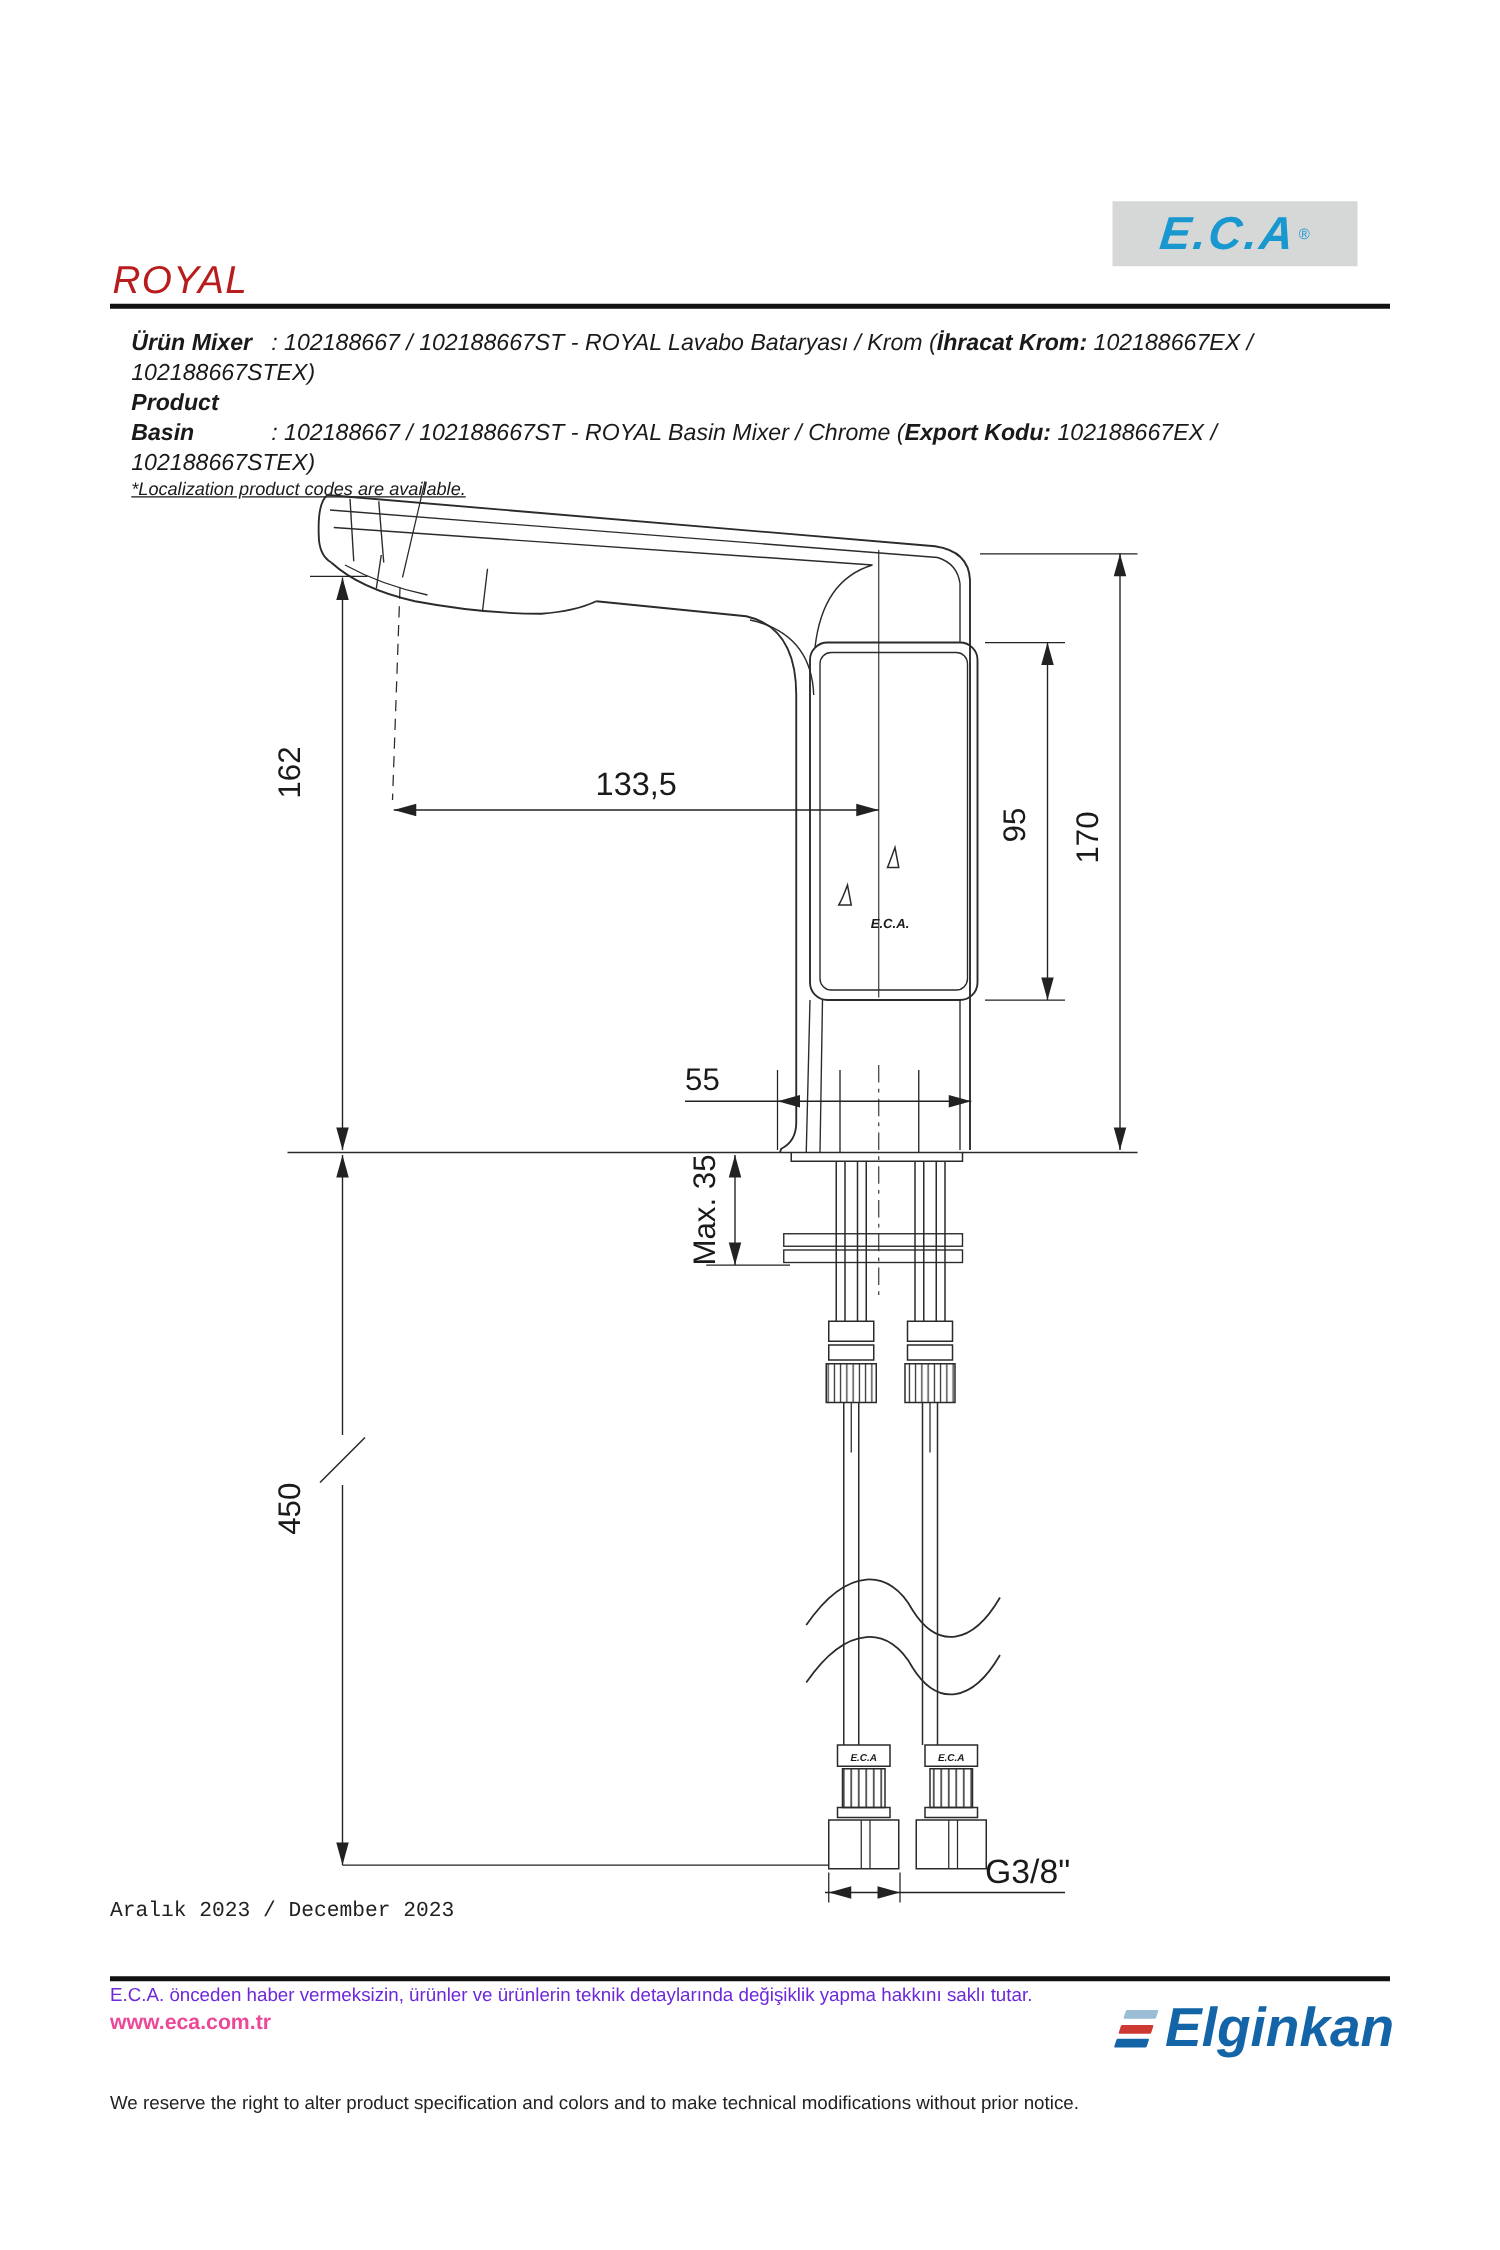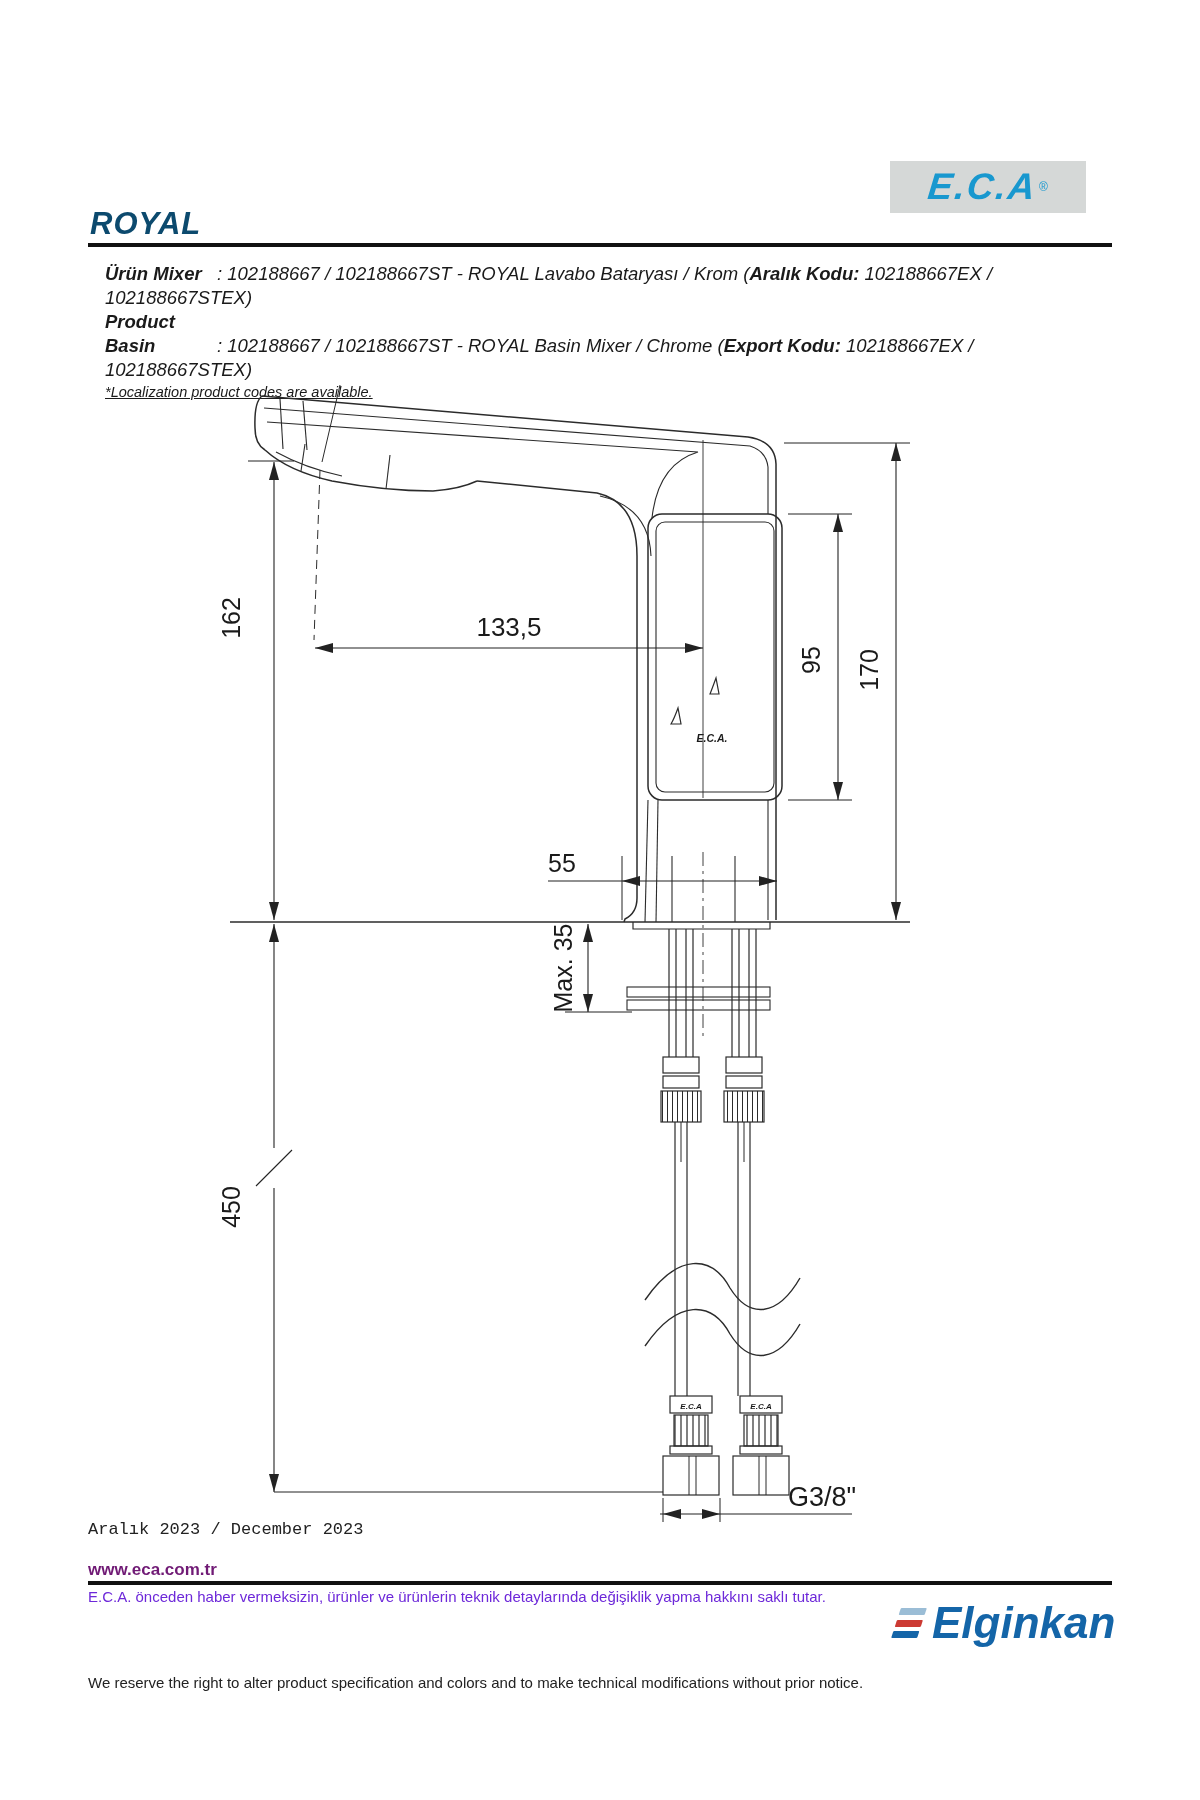--- a/index.html
+++ b/index.html
@@ -1,20 +1,20 @@
 <!DOCTYPE html>
 <html><head>
 <meta charset="utf-8">
 <style>
   html,body{margin:0;padding:0;background:#fff;}
   #page{position:relative;width:1200px;height:1800px;background:#ffffff;overflow:hidden;
         font-family:"Liberation Sans",sans-serif;color:#1c1c1c;}
   
-  #brand-title{position:absolute;left:90px;top:206px;font-size:31px;font-weight:bold;
-        font-style:italic;letter-spacing:1px;color:#0c4a6e;}
+  #brand-title{position:absolute;left:90px;top:206px;font-size:31px;font-weight:normal;
+        font-style:italic;letter-spacing:1px;color:#b91c1c;}
   #header-rule{position:absolute;left:88px;top:243px;width:1024px;height:4px;background:#111;}
   #eca-logo{position:absolute;left:890px;top:161px;width:196px;height:52px;background:#d5d8d7;
         display:flex;align-items:center;justify-content:center;}
   #eca-logo .eca-txt{font-size:37px;font-weight:800;font-style:italic;letter-spacing:2px;
         transform:skewX(-6deg);}
   #eca-logo sup{font-size:12px;font-style:normal;margin-left:2px;}
   #product-block{position:absolute;left:105px;top:262px;width:1000px;font-style:italic;
         font-size:18.5px;line-height:24px;color:#1a1a1a;}
   .pline .plabel{display:inline-block;width:112px;font-weight:bold;}
   .pline .pbold{font-weight:bold;}
@@ -23,21 +23,21 @@
   #drawing{position:absolute;left:0;top:0;width:1200px;height:1800px;}
   #drawing text{font-family:"Liberation Sans",sans-serif;fill:#1a1a1a;}
   .dimtxt{font-size:25px;}
   .dimtxt-big{font-size:26px;}
   .gtxt{font-size:27px;}
   .tiny-logo{font-size:10.5px;font-style:italic;font-weight:bold;}
   .micro-logo{font-size:8px;font-style:italic;font-weight:bold;}
   
   #footer-rule{position:absolute;left:88px;top:1581px;width:1024px;height:4px;background:#111;}
   #footer-date{position:absolute;left:88px;top:1520px;font-size:17px;color:#222;font-family:Liberation Mono, monospace;}
-  #footer-site{position:absolute;left:88px;top:1560px;font-size:17px;font-weight:bold;color:#701a75;}
+  #footer-site{position:absolute;left:88px;top:1608px;font-size:17px;font-weight:bold;color:#ec4899;}
   #footer-tr{position:absolute;left:88px;top:1588px;font-size:15px;color:#6d28d9;}
   #footer-en{position:absolute;left:88px;top:1674px;font-size:15px;color:#222;}
   #elginkan{position:absolute;left:896px;top:1598px;display:flex;align-items:flex-start;}
   #elginkan .bars{display:flex;flex-direction:column;gap:4.5px;margin-top:10px;margin-right:10px;
         transform:skewX(-18deg);}
   #elginkan .bar{width:26px;height:7px;border-radius:1px;}
   #elginkan .brand-txt{font-size:44px;font-weight:bold;font-style:italic;letter-spacing:0px;}
 </style>
 </head>
 <body>
@@ -47,21 +47,21 @@
   <div id="brand-title">ROYAL</div>
   <div id="header-rule"></div>
 
   <div id="eca-logo">
     <span class="eca-txt" style="color:#1898cf">E.C.A</span>
     <sup style="color:#1898cf">®</sup>
   </div>
 
   <div id="product-block">
     <div class="pline">
-      <span class="plabel">Ürün Mixer</span><span>: </span><span>102188667 / 102188667ST - ROYAL Lavabo Bataryası  / Krom (</span><span class="pbold">Aralık Kodu:</span><span> 102188667EX / 102188667STEX)</span>
+      <span class="plabel">Ürün Mixer</span><span>: </span><span>102188667 / 102188667ST - ROYAL Lavabo Bataryası  / Krom (</span><span class="pbold">İhracat Krom:</span><span> 102188667EX / 102188667STEX)</span>
     </div>
     <div class="pline">
       <span class="plabel">Product Basin</span><span>: </span><span>102188667 / 102188667ST - ROYAL Basin Mixer / Chrome (</span><span class="pbold">Export Kodu:</span><span> 102188667EX / 102188667STEX)</span>
     </div>
     <div id="product-note">*Localization product codes are available.</div>
   </div>
 
   <svg id="drawing" viewBox="0 0 1200 1800">
     <defs>
       <pattern id="ribs" width="5" height="10" patternUnits="userSpaceOnUse">

